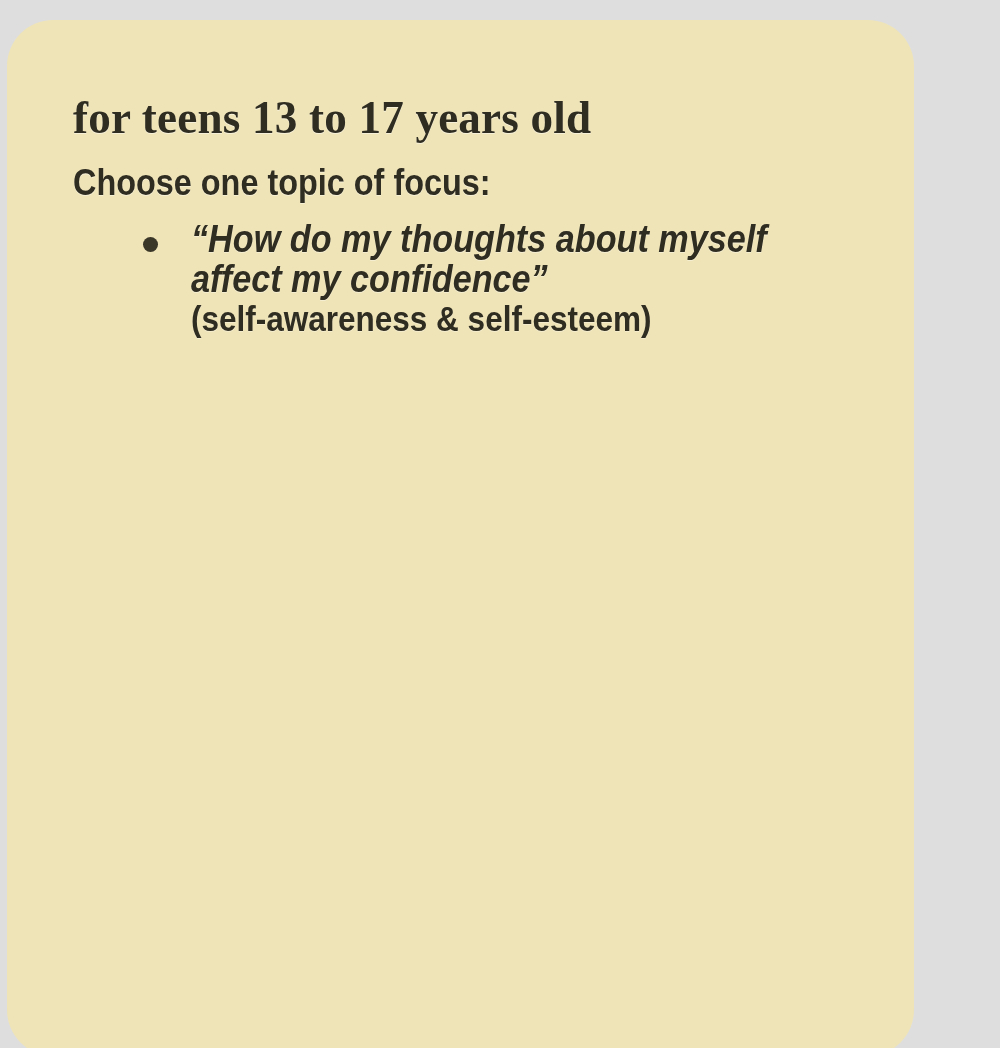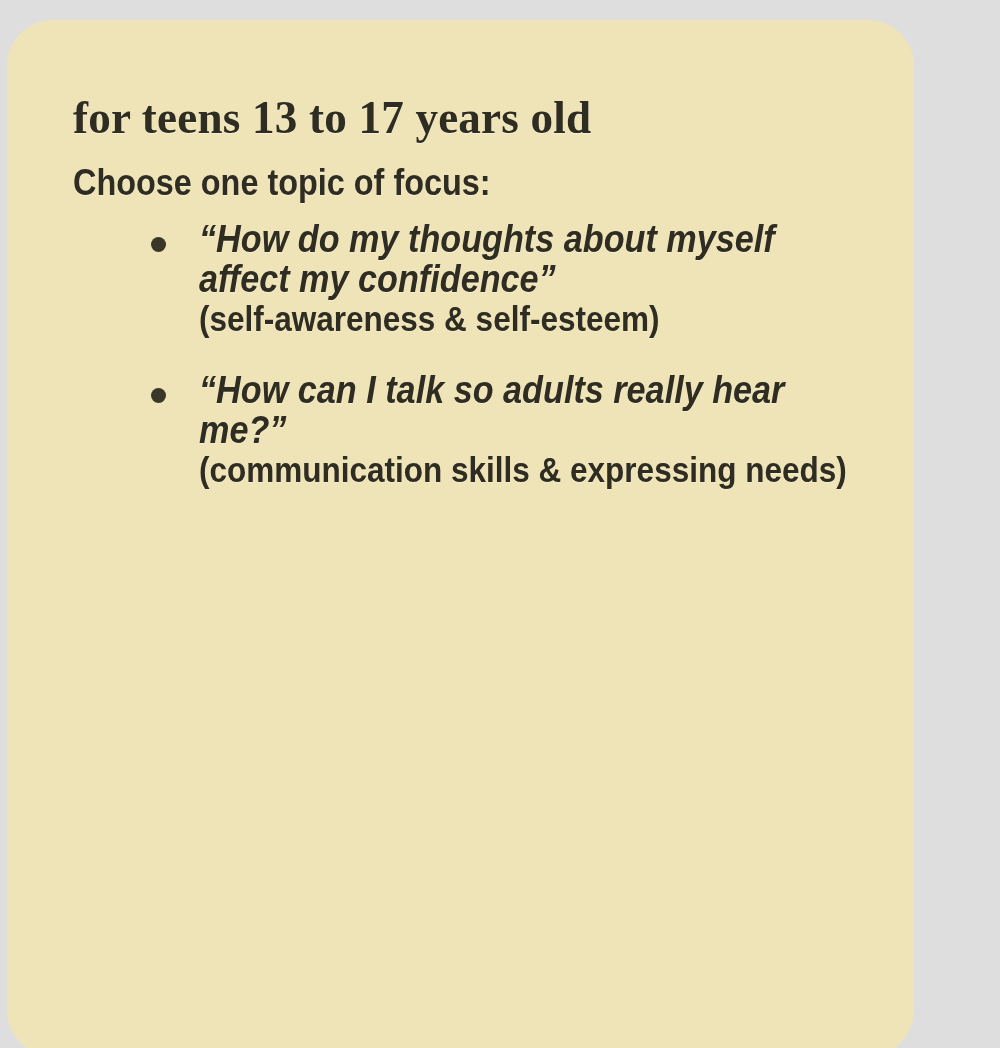--- a/index.html
+++ b/index.html
@@ -60,21 +60,21 @@
     margin: 0 0 18px 0;
     transform: scaleX(0.90);
     transform-origin: left center;
     text-shadow: 0 1px 0 rgba(255,255,255,0.4);
     white-space: nowrap;
   }
 
   
   .topic-list {
     list-style: none;
-    margin: 12px;
+    margin: 4px;
     padding: 0 0 0 56px;
   }
 
   .topic-item {
     position: relative;
     margin: 0 0 34px 0;
     padding-left: 58px;
   }
   .topic-item:last-child { margin-bottom: 0; }
 
@@ -129,23 +129,18 @@
 
     <ul class="topic-list">
 
       <li class="topic-item">
         <span class="bullet-dot"></span>
         <span class="topic-question">“How do my thoughts about myself affect my confidence”</span>
         <span class="topic-detail">(self-awareness &amp; self-esteem)</span>
       </li>
 
 
-      <li class="topic-item">
-        <span class="bullet-dot"></span>
-        <span class="topic-question">“How can I talk so adults really hear me?”</span>
-        <span class="topic-detail">(communication skills &amp; expressing needs)</span>
-      </li>
 
 
 
     </ul>
   </div>
 </div>
 
 </body></html>

